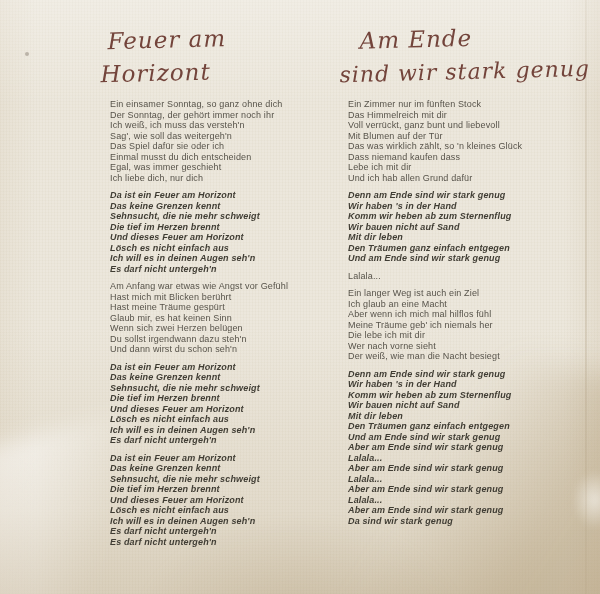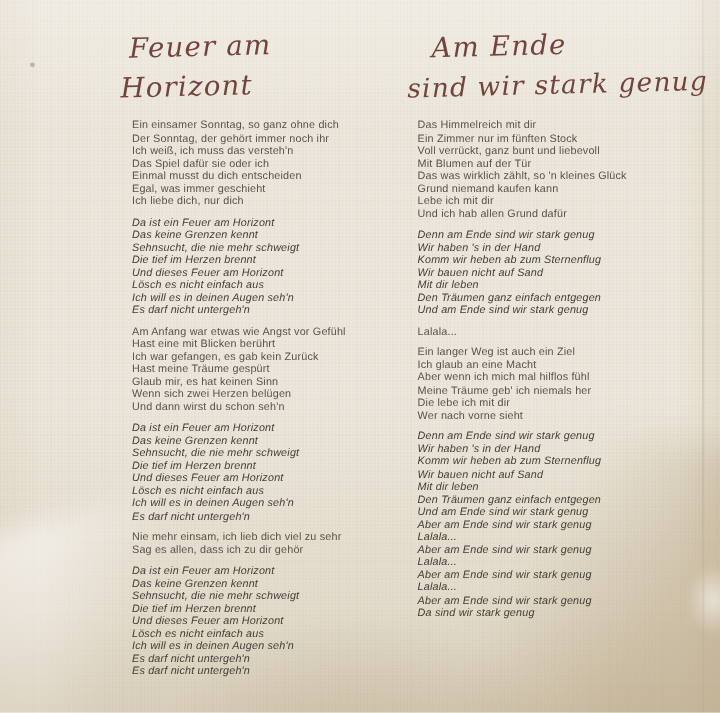--- a/index.html
+++ b/index.html
@@ -86,21 +86,21 @@
 
   .stanza{margin:0 0 7px 0;}
   .line{
     font-size:9px;
     line-height:10.5px;
     letter-spacing:0.15px;
     color:#57534a;
     white-space:nowrap;
   }
   .stanza.chorus .line{
-    font-weight:normal;
+    font-weight:bold;
     font-style:italic;
     color:#403d34;
   }
 </style>
 </head>
 <body>
 
 <div class="page">
   <div class="texture"></div>
   <div class="shade-br"></div>
@@ -114,58 +114,55 @@
   <div class="column col-left">
     <div class="song-title">
       <span class="t0">Feuer am</span>
       <span class="t1">Horizont</span>
     </div>
     <div class="lyrics">
         <div class="stanza regular">
           <div class="line">Ein einsamer Sonntag, so ganz ohne dich</div>
           <div class="line">Der Sonntag, der gehört immer noch ihr</div>
           <div class="line">Ich weiß, ich muss das versteh'n</div>
+          <div class="line">Sag', wie soll das weitergeh'n</div>
           <div class="line">Das Spiel dafür sie oder ich</div>
           <div class="line">Einmal musst du dich entscheiden</div>
           <div class="line">Egal, was immer geschieht</div>
           <div class="line">Ich liebe dich, nur dich</div>
         </div>
         <div class="stanza chorus">
           <div class="line">Da ist ein Feuer am Horizont</div>
           <div class="line">Das keine Grenzen kennt</div>
           <div class="line">Sehnsucht, die nie mehr schweigt</div>
           <div class="line">Die tief im Herzen brennt</div>
           <div class="line">Und dieses Feuer am Horizont</div>
           <div class="line">Lösch es nicht einfach aus</div>
           <div class="line">Ich will es in deinen Augen seh'n</div>
           <div class="line">Es darf nicht untergeh'n</div>
         </div>
         <div class="stanza regular">
           <div class="line">Am Anfang war etwas wie Angst vor Gefühl</div>
-          <div class="line">Hast eine mit Blicken berührt</div>
-          <div class="line">Ich war gefangen, es gab kein Zurück</div>
+          <div class="line">Hast mich mit Blicken berührt</div>
           <div class="line">Hast meine Träume gespürt</div>
           <div class="line">Glaub mir, es hat keinen Sinn</div>
           <div class="line">Wenn sich zwei Herzen belügen</div>
+          <div class="line">Du sollst irgendwann dazu steh'n</div>
           <div class="line">Und dann wirst du schon seh'n</div>
         </div>
         <div class="stanza chorus">
           <div class="line">Da ist ein Feuer am Horizont</div>
           <div class="line">Das keine Grenzen kennt</div>
           <div class="line">Sehnsucht, die nie mehr schweigt</div>
           <div class="line">Die tief im Herzen brennt</div>
           <div class="line">Und dieses Feuer am Horizont</div>
           <div class="line">Lösch es nicht einfach aus</div>
           <div class="line">Ich will es in deinen Augen seh'n</div>
           <div class="line">Es darf nicht untergeh'n</div>
         </div>
-        <div class="stanza regular">
-          <div class="line">Nie mehr einsam, ich lieb dich viel zu sehr</div>
-          <div class="line">Sag es allen, dass ich zu dir gehör</div>
-        </div>
         <div class="stanza chorus">
           <div class="line">Da ist ein Feuer am Horizont</div>
           <div class="line">Das keine Grenzen kennt</div>
           <div class="line">Sehnsucht, die nie mehr schweigt</div>
           <div class="line">Die tief im Herzen brennt</div>
           <div class="line">Und dieses Feuer am Horizont</div>
           <div class="line">Lösch es nicht einfach aus</div>
           <div class="line">Ich will es in deinen Augen seh'n</div>
           <div class="line">Es darf nicht untergeh'n</div>
           <div class="line">Es darf nicht untergeh'n</div>
@@ -173,26 +170,26 @@
       </div>
   </div>
 
   <div class="column col-right">
     <div class="song-title">
       <span class="t0">Am Ende</span>
       <span class="t1">sind wir stark genug</span>
     </div>
     <div class="lyrics">
         <div class="stanza regular">
+          <div class="line">Ein Zimmer nur im fünften Stock</div>
           <div class="line">Das Himmelreich mit dir</div>
-          <div class="line">Ein Zimmer nur im fünften Stock</div>
           <div class="line">Voll verrückt, ganz bunt und liebevoll</div>
           <div class="line">Mit Blumen auf der Tür</div>
           <div class="line">Das was wirklich zählt, so 'n kleines Glück</div>
-          <div class="line">Grund niemand kaufen kann</div>
+          <div class="line">Dass niemand kaufen dass</div>
           <div class="line">Lebe ich mit dir</div>
           <div class="line">Und ich hab allen Grund dafür</div>
         </div>
         <div class="stanza chorus">
           <div class="line">Denn am Ende sind wir stark genug</div>
           <div class="line">Wir haben 's in der Hand</div>
           <div class="line">Komm wir heben ab zum Sternenflug</div>
           <div class="line">Wir bauen nicht auf Sand</div>
           <div class="line">Mit dir leben</div>
           <div class="line">Den Träumen ganz einfach entgegen</div>
@@ -201,20 +198,21 @@
         <div class="stanza regular">
           <div class="line">Lalala...</div>
         </div>
         <div class="stanza regular">
           <div class="line">Ein langer Weg ist auch ein Ziel</div>
           <div class="line">Ich glaub an eine Macht</div>
           <div class="line">Aber wenn ich mich mal hilflos fühl</div>
           <div class="line">Meine Träume geb' ich niemals her</div>
           <div class="line">Die lebe ich mit dir</div>
           <div class="line">Wer nach vorne sieht</div>
+          <div class="line">Der weiß, wie man die Nacht besiegt</div>
         </div>
         <div class="stanza chorus">
           <div class="line">Denn am Ende sind wir stark genug</div>
           <div class="line">Wir haben 's in der Hand</div>
           <div class="line">Komm wir heben ab zum Sternenflug</div>
           <div class="line">Wir bauen nicht auf Sand</div>
           <div class="line">Mit dir leben</div>
           <div class="line">Den Träumen ganz einfach entgegen</div>
           <div class="line">Und am Ende sind wir stark genug</div>
           <div class="line">Aber am Ende sind wir stark genug</div>

